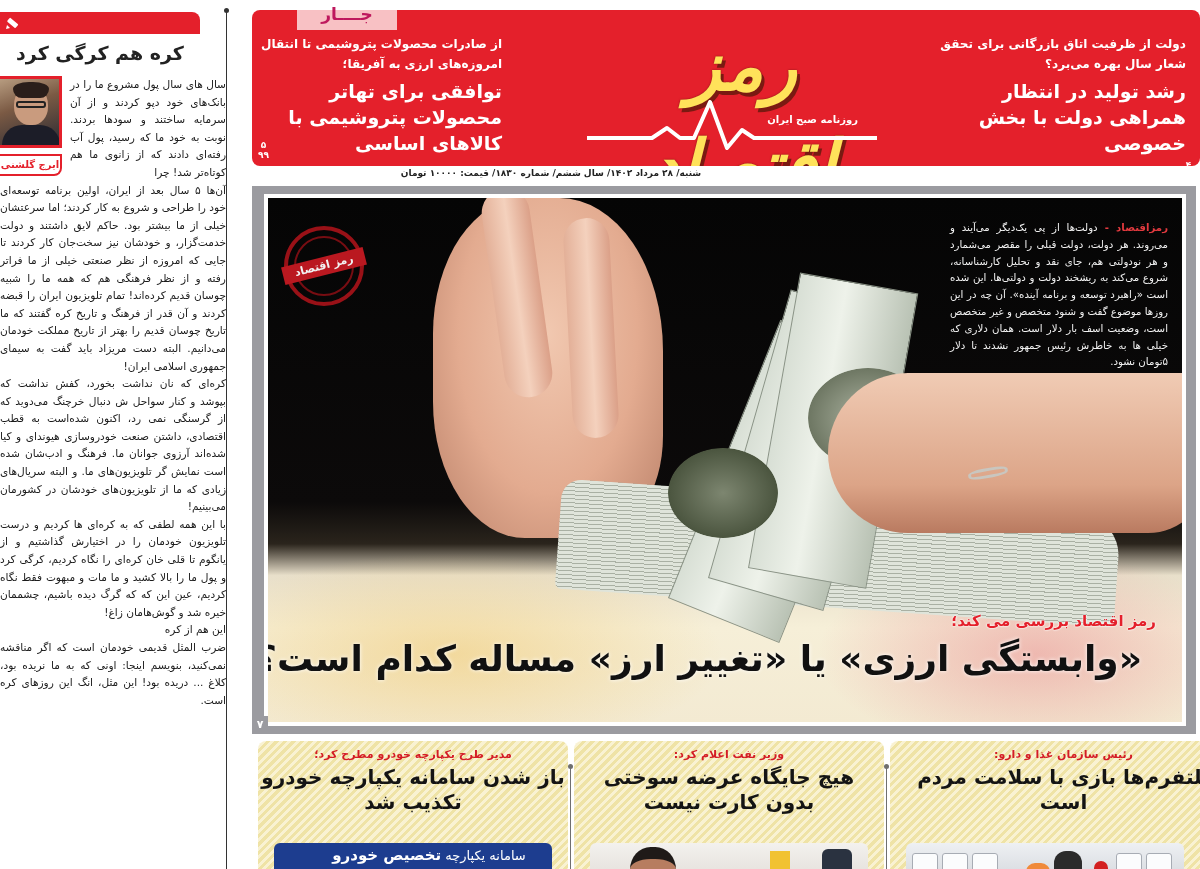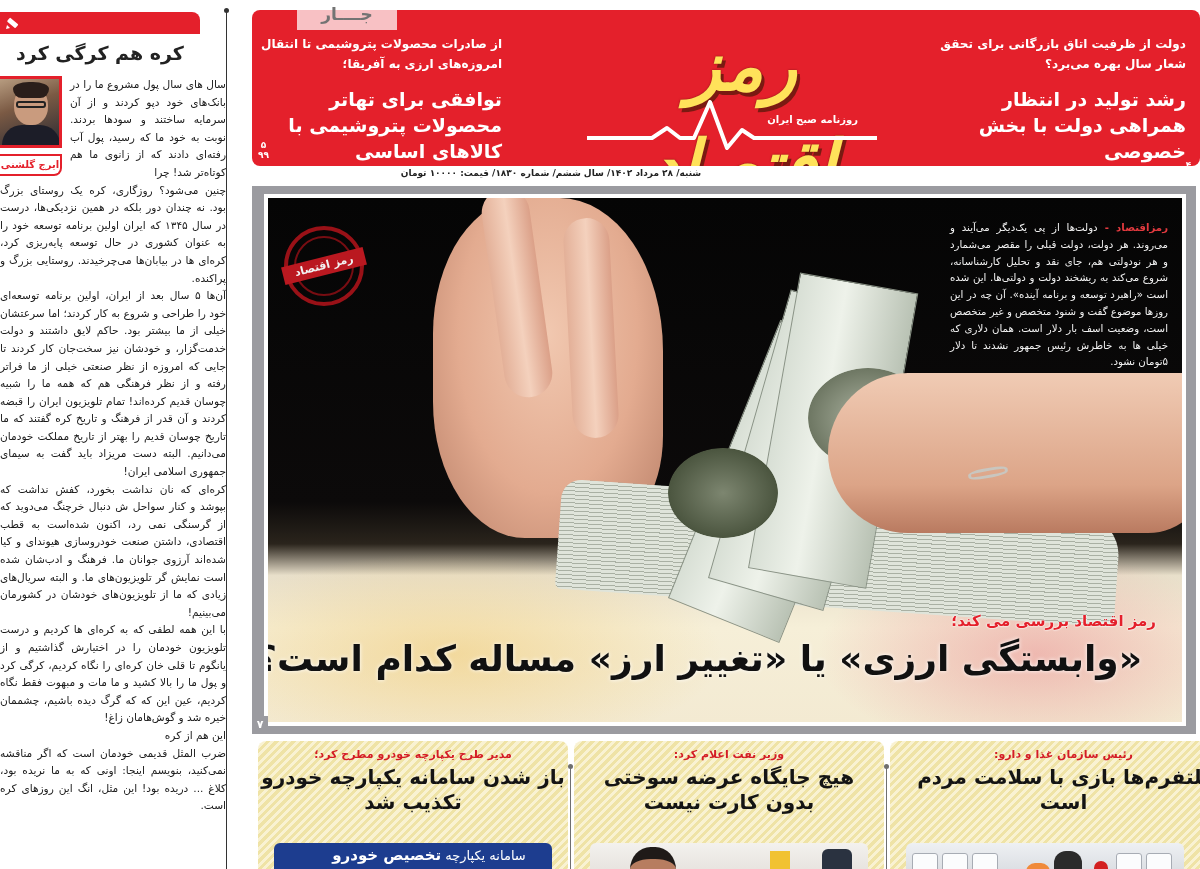--- a/index.html
+++ b/index.html
@@ -24,29 +24,29 @@
   .editorial-body p { margin: 0; }
   .editorial-body .indent-block { padding-left: 70px; }
   .col-rule { position: absolute; left: 226px; top: 10px; width: 1px; height: 859px; background: #333; }
   .col-rule::before { content: ""; position: absolute; left: -2px; top: -2px; width: 5px; height: 5px; border-radius: 50%; background: #333; }
 
   
   .masthead { position: absolute; left: 252px; top: 10px; width: 948px; height: 156px; background: #e4202b; border-radius: 8px 8px 8px 8px; overflow: hidden; }
   .mast-right-teaser { position: absolute; right: 0; top: 0; width: 270px; height: 176px; color: #fff; text-align: right; padding: 24px 14px 0 0; }
   .mast-left-teaser { position: absolute; left: 0; top: 0; width: 270px; height: 156px; color: #fff; text-align: right; padding: 24px 20px 0 0; }
   .teaser-kicker { font-size: 12px; font-weight: bold; line-height: 20px; }
-  .teaser-headline { font-size: 19px; font-weight: bold; line-height: 26px; margin-top: 12px; padding-left: 36px; }
+  .teaser-headline { font-size: 19px; font-weight: bold; line-height: 26px; margin-top: 4px; padding-left: 36px; }
   .page-ref { position: absolute; font-size: 9px; font-weight: bold; color: #fff; line-height: 10px; text-align: center; }
   .page-ref-left { left: 6px; bottom: 6px; }
   .page-ref-right { right: 6px; bottom: 6px; }
   .logo-area { position: absolute; left: 330px; top: 0; width: 310px; height: 156px; }
   .logo-text { position: absolute; left: 10px; top: 6px; width: 300px; text-align: center; font-family: "DejaVu Serif", serif; font-size: 70px; font-weight: bold; font-style: italic; color: #ffe25a; text-shadow: 3px 4px 0 #7a1a12, 0 0 2px #7a1a12; line-height: 100px; letter-spacing: -2px; }
   .logo-tagline { position: absolute; right: 34px; top: 104px; font-size: 10px; color: #fff; font-weight: bold; }
   .pulse-line { position: absolute; left: 0; top: 90px; width: 300px; height: 50px; }
-  .watermark { position: absolute; left: 297px; top: 0; width: 100px; height: 30px; background: rgba(255,255,255,0.72); color: #737373; font-size: 17px; font-weight: bold; text-align: center; line-height: 28px; }
+  .watermark { position: absolute; left: 297px; top: 0; width: 100px; height: 30px; background: rgba(255,255,255,0.72); color: #be185d; font-size: 17px; font-weight: bold; text-align: center; line-height: 28px; }
   .dateline { position: absolute; left: 252px; top: 168px; width: 948px; height: 14px; text-align: center; font-size: 9px; font-weight: bold; color: #222; }
   .dateline span { position: relative; left: -175px; }
 
   
   .lead-frame { position: absolute; left: 252px; top: 186px; width: 944px; height: 548px; background: #9b9ba0; border-radius: 0 0 0 0; }
   .lead-inner { position: absolute; left: 12px; top: 8px; width: 922px; height: 532px; background: #fff; }
   .lead-photo { position: absolute; left: 4px; top: 4px; width: 914px; height: 524px; overflow: hidden; background: linear-gradient(180deg,#050505 0%,#0c0a0a 58%,#2a241c 66%,#e8dfca 72%,#f6efd8 82%,#f3ead2 100%); }
   .lead-photo .glow-l { position: absolute; left: 0; bottom: 0; width: 50%; height: 170px; background: radial-gradient(ellipse at 40% 60%, rgba(240,200,110,0.55), rgba(255,255,255,0) 70%); }
   .lead-photo .glow-r { position: absolute; right: 0; bottom: 0; width: 40%; height: 170px; background: radial-gradient(ellipse at 60% 60%, rgba(230,120,130,0.45), rgba(255,255,255,0) 70%); }
   .hand-left { position: absolute; left: 165px; top: 0; width: 230px; height: 340px; background: radial-gradient(ellipse at 50% 40%, #f1c8b0 0%, #e3ab90 55%, #b98068 100%); border-radius: 40% 45% 30% 40%; }
@@ -115,21 +115,20 @@
       <div class="author-suit"></div>
       <div class="author-head"></div>
       <div class="author-hair"></div>
       <div class="author-glasses"></div>
     </div>
     <div class="author-name-box">ایرج گلشنی</div>
   </div>
 
   <div class="editorial-body">
     <p class="indent-block">سال های سال پول مشروع ما را در بانک‌های خود دپو کردند و از آن سرمایه ساختند و سودها بردند. نوبت به خود ما که رسید، پول آب رفته‌ای دادند که از زانوی ما هم کوتاه‌تر شد! چرا</p>
-    <p>چنین می‌شود؟ روزگاری، کره یک روستای بزرگ بود. نه چندان دور بلکه در همین نزدیکی‌ها، درست در سال ۱۳۴۵ که ایران اولین برنامه توسعه خود را به عنوان کشوری در حال توسعه پایه‌ریزی کرد، کره‌ای ها در بیابان‌ها می‌چرخیدند. روستایی بزرگ و پراکنده.</p>
     <p>آن‌ها ۵ سال بعد از ایران، اولین برنامه توسعه‌ای خود را طراحی و شروع به کار کردند؛ اما سرعتشان خیلی از ما بیشتر بود. حاکم لایق داشتند و دولت خدمت‌گزار، و خودشان نیز سخت‌جان کار کردند تا جایی که امروزه از نظر صنعتی خیلی از ما فراتر رفته و از نظر فرهنگی هم که همه ما را شبیه چوسان قدیم کرده‌اند! تمام تلویزیون ایران را قبضه کردند و آن قدر از فرهنگ و تاریخ کره گفتند که ما تاریخ چوسان قدیم را بهتر از تاریخ مملکت خودمان می‌دانیم. البته دست مریزاد باید گفت به سیمای جمهوری اسلامی ایران!</p>
     <p>کره‌ای که نان نداشت بخورد، کفش نداشت که بپوشد و کنار سواحل ش دنبال خرچنگ می‌دوید که از گرسنگی نمی رد، اکنون شده‌است به قطب اقتصادی، داشتن صنعت خودروسازی هیوندای و کیا شده‌اند آرزوی جوانان ما. فرهنگ و ادب‌شان شده است نمایش گر تلویزیون‌های ما. و البته سریال‌های زیادی که ما از تلویزیون‌های خودشان در کشورمان می‌بینیم!</p>
     <p>با این همه لطفی که به کره‌ای ها کردیم و درست تلویزیون خودمان را در اختیارش گذاشتیم و از یانگوم تا قلی خان کره‌ای را نگاه کردیم، کرگی کرد و پول ما را بالا کشید و ما مات و مبهوت فقط نگاه کردیم، عین این که که گرگ دیده باشیم، چشممان خیره شد و گوش‌هامان زاغ!</p>
     <p>این هم از کره</p>
     <p>ضرب المثل قدیمی خودمان است که اگر مناقشه نمی‌کنید، بنویسم اینجا: اونی که به ما نریده بود، کلاغ ... دریده بود! این مثل، انگ این روزهای کره است.</p>
   </div>
 </section>
 <div class="col-rule"></div>
 
 <header class="masthead">

